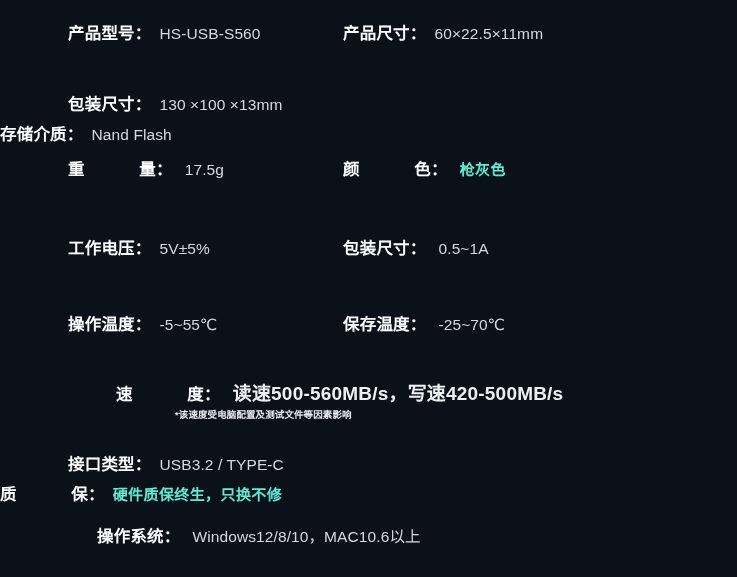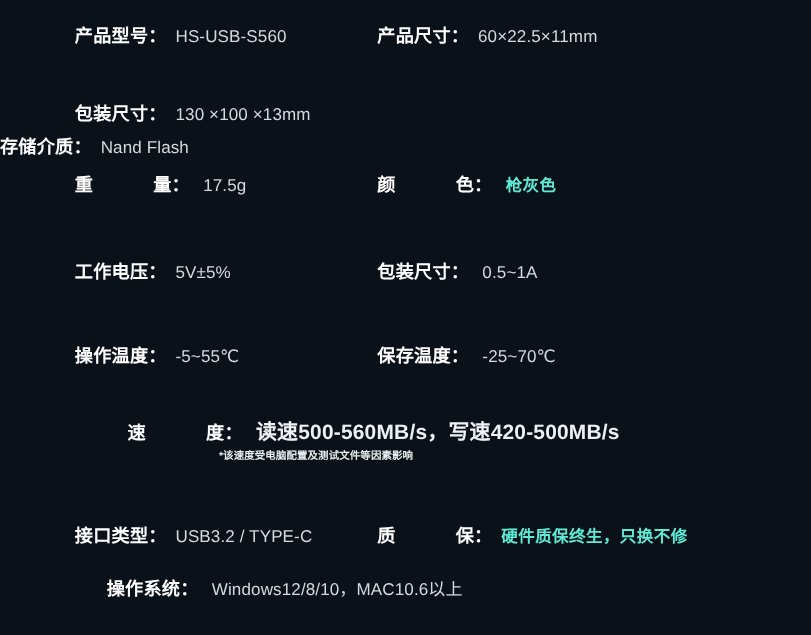--- a/index.html
+++ b/index.html
@@ -99,31 +99,30 @@
   }
 
   .spec-note {
     position: absolute;
     color: #e8ebee;
     font-size: 9.5px;
     font-weight: bold;
     white-space: nowrap;
     letter-spacing: 0.1px;
     line-height: 1;
-    margin-left: 24px;
   }
 
   
   #row-model      { top: 25px; }
   #row-package    { top: 96px; flex-direction: column; }
   #row-weight     { top: 161px; }
   #row-voltage    { top: 240px; }
   #row-temp       { top: 316px; }
   #row-speed      { top: 384px; margin-left: 48px; }
-  #row-interface  { top: 480px; }
+  #row-interface  { top: 456px; flex-direction: column; }
   #row-os         { top: 528px; padding-left: 29px; }
 
   #speed-note     { top: 410px; left: 175px; }
 
   
   .gap-sm { width: 8px; flex: none; }
   .gap-md { width: 12px; flex: none; }
 </style>
 </head>
 <body style="background: rgb(11, 17, 25);">

